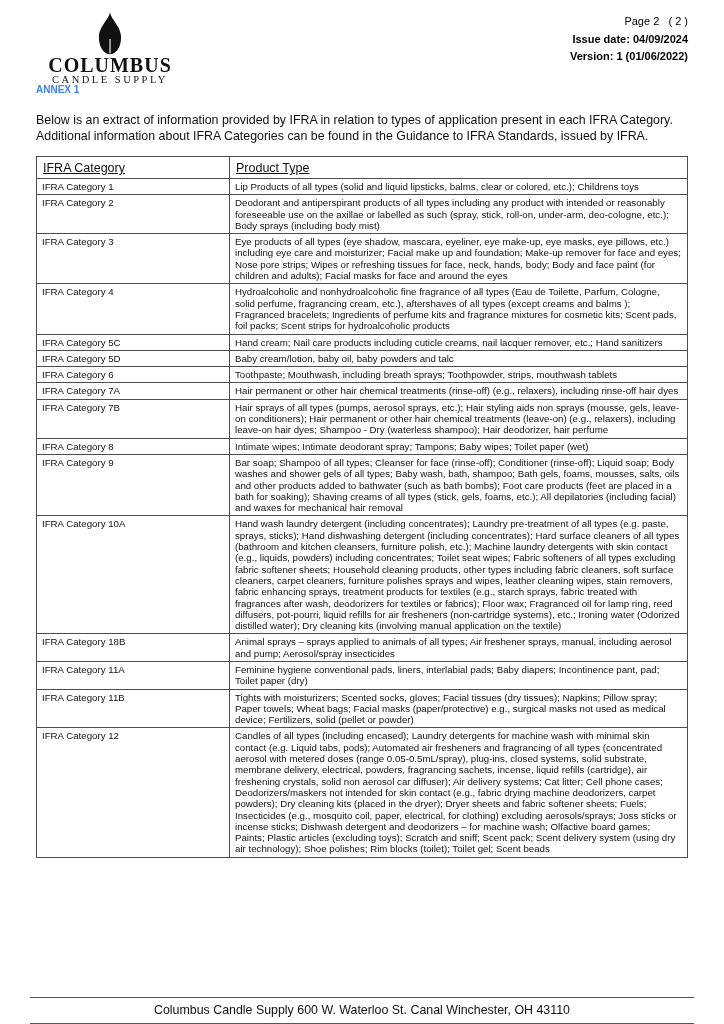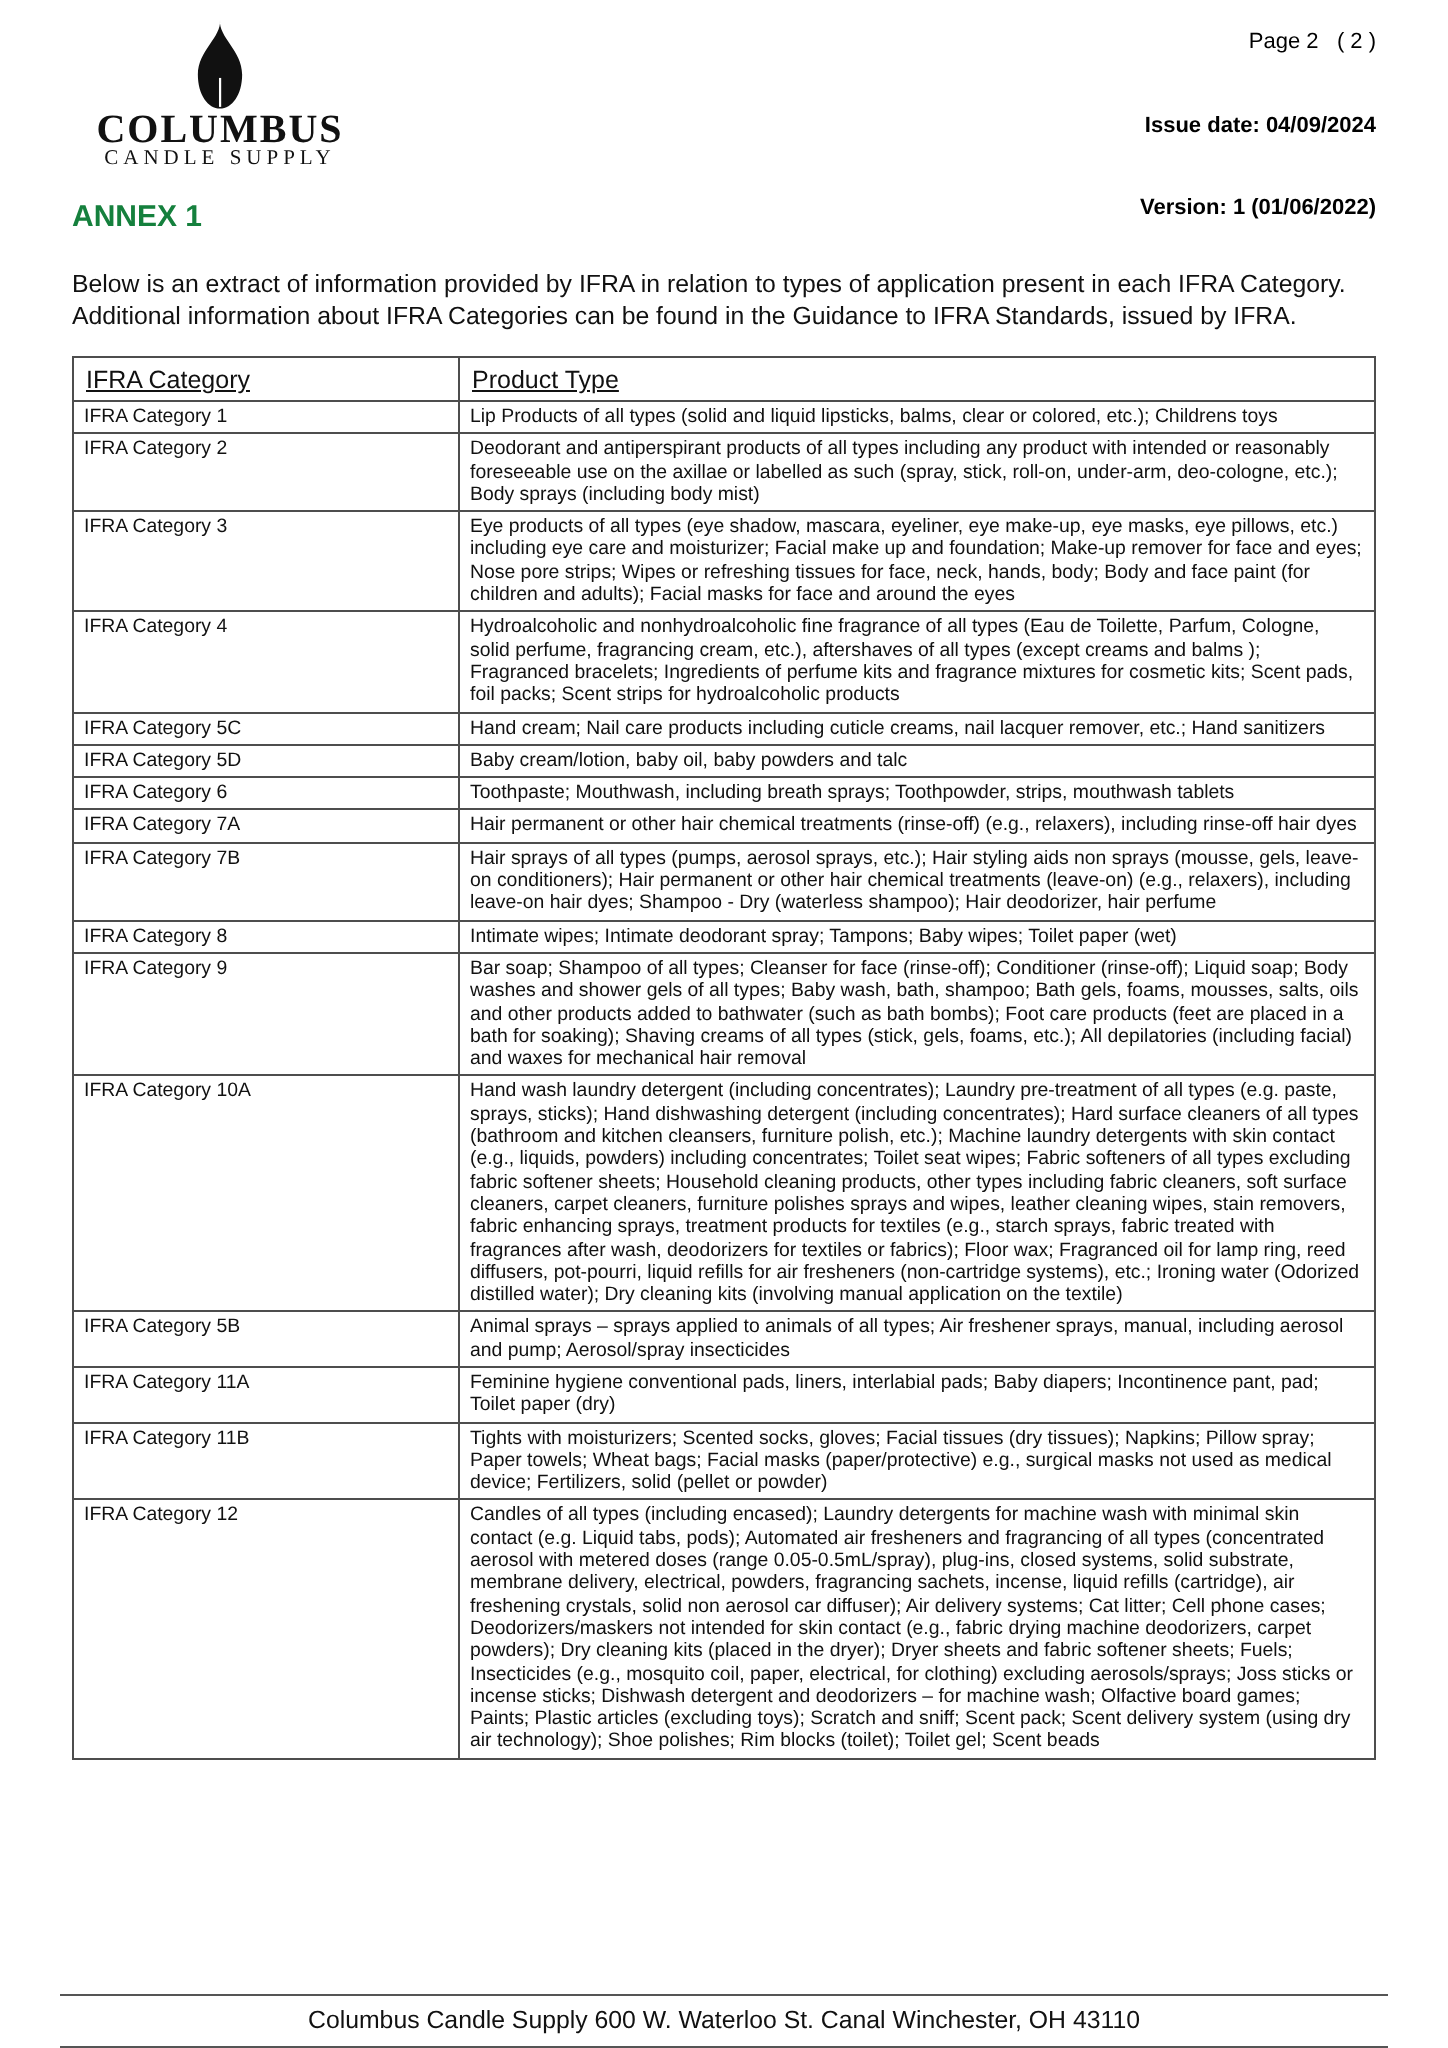--- a/index.html
+++ b/index.html
@@ -28,25 +28,25 @@
   }
   .logo-sub {
     font-family: "Liberation Serif", serif;
     font-size: 10.5px;
     letter-spacing: 2.5px;
     line-height: 12px;
     color: #111;
   }
   .page-info { position: absolute; right: 0; top: 3px; text-align: right; font-size: 11px; line-height: 17.5px; color: #000; }
   .page-info .pagenum { font-weight: 400; white-space: pre; }
-  .page-info .bold { font-weight: 700; margin-top: 24px; }
+  .page-info .bold { font-weight: 700; }
 
   
   .content { position: absolute; top: 84px; left: 36px; right: 36px; }
-  .annex-title { font-size: 15px; font-weight: 700; margin: 16px 0 18px 0; color: #15803d; }
+  .annex-title { font-size: 10px; font-weight: 700; margin: 0 0 18px 0; color: #3b82f6; }
   .intro { font-size: 12.4px; line-height: 15.5px; margin: 0 0 12px 0; color: #111; }
 
   
   table.ifra { border-collapse: collapse; width: 652px; table-layout: fixed; }
   table.ifra th, table.ifra td {
     border: 1px solid #4d4d4d;
     vertical-align: top;
     text-align: left;
   }
   table.ifra th {
@@ -167,21 +167,21 @@
     <td class="col-category">IFRA Category 9</td>
     <td>Bar soap; Shampoo of all types; Cleanser for face (rinse-off); Conditioner (rinse-off); Liquid soap; Body washes and shower gels of all types; Baby wash, bath, shampoo; Bath gels, foams, mousses, salts, oils and other products added to bathwater (such as bath bombs); Foot care products (feet are placed in a bath for soaking); Shaving creams of all types (stick, gels, foams, etc.); All depilatories (including facial) and waxes for mechanical hair removal</td>
   </tr>
 
   <tr>
     <td class="col-category">IFRA Category 10A</td>
     <td>Hand wash laundry detergent (including concentrates); Laundry pre-treatment of all types (e.g. paste, sprays, sticks); Hand dishwashing detergent (including concentrates); Hard surface cleaners of all types (bathroom and kitchen cleansers, furniture polish, etc.); Machine laundry detergents with skin contact (e.g., liquids, powders) including concentrates; Toilet seat wipes; Fabric softeners of all types excluding fabric softener sheets; Household cleaning products, other types including fabric cleaners, soft surface cleaners, carpet cleaners, furniture polishes sprays and wipes, leather cleaning wipes, stain removers, fabric enhancing sprays, treatment products for textiles (e.g., starch sprays, fabric treated with fragrances after wash, deodorizers for textiles or fabrics); Floor wax; Fragranced oil for lamp ring, reed diffusers, pot-pourri, liquid refills for air fresheners (non-cartridge systems), etc.; Ironing water (Odorized distilled water); Dry cleaning kits (involving manual application on the textile)</td>
   </tr>
 
   <tr>
-    <td class="col-category">IFRA Category 5B</td>
+    <td class="col-category">IFRA Category 18B</td>
     <td>Animal sprays – sprays applied to animals of all types; Air freshener sprays, manual, including aerosol and pump; Aerosol/spray insecticides</td>
   </tr>
 
   <tr>
     <td class="col-category">IFRA Category 11A</td>
     <td>Feminine hygiene conventional pads, liners, interlabial pads; Baby diapers; Incontinence pant, pad; Toilet paper (dry)</td>
   </tr>
 
   <tr>
     <td class="col-category">IFRA Category 11B</td>

